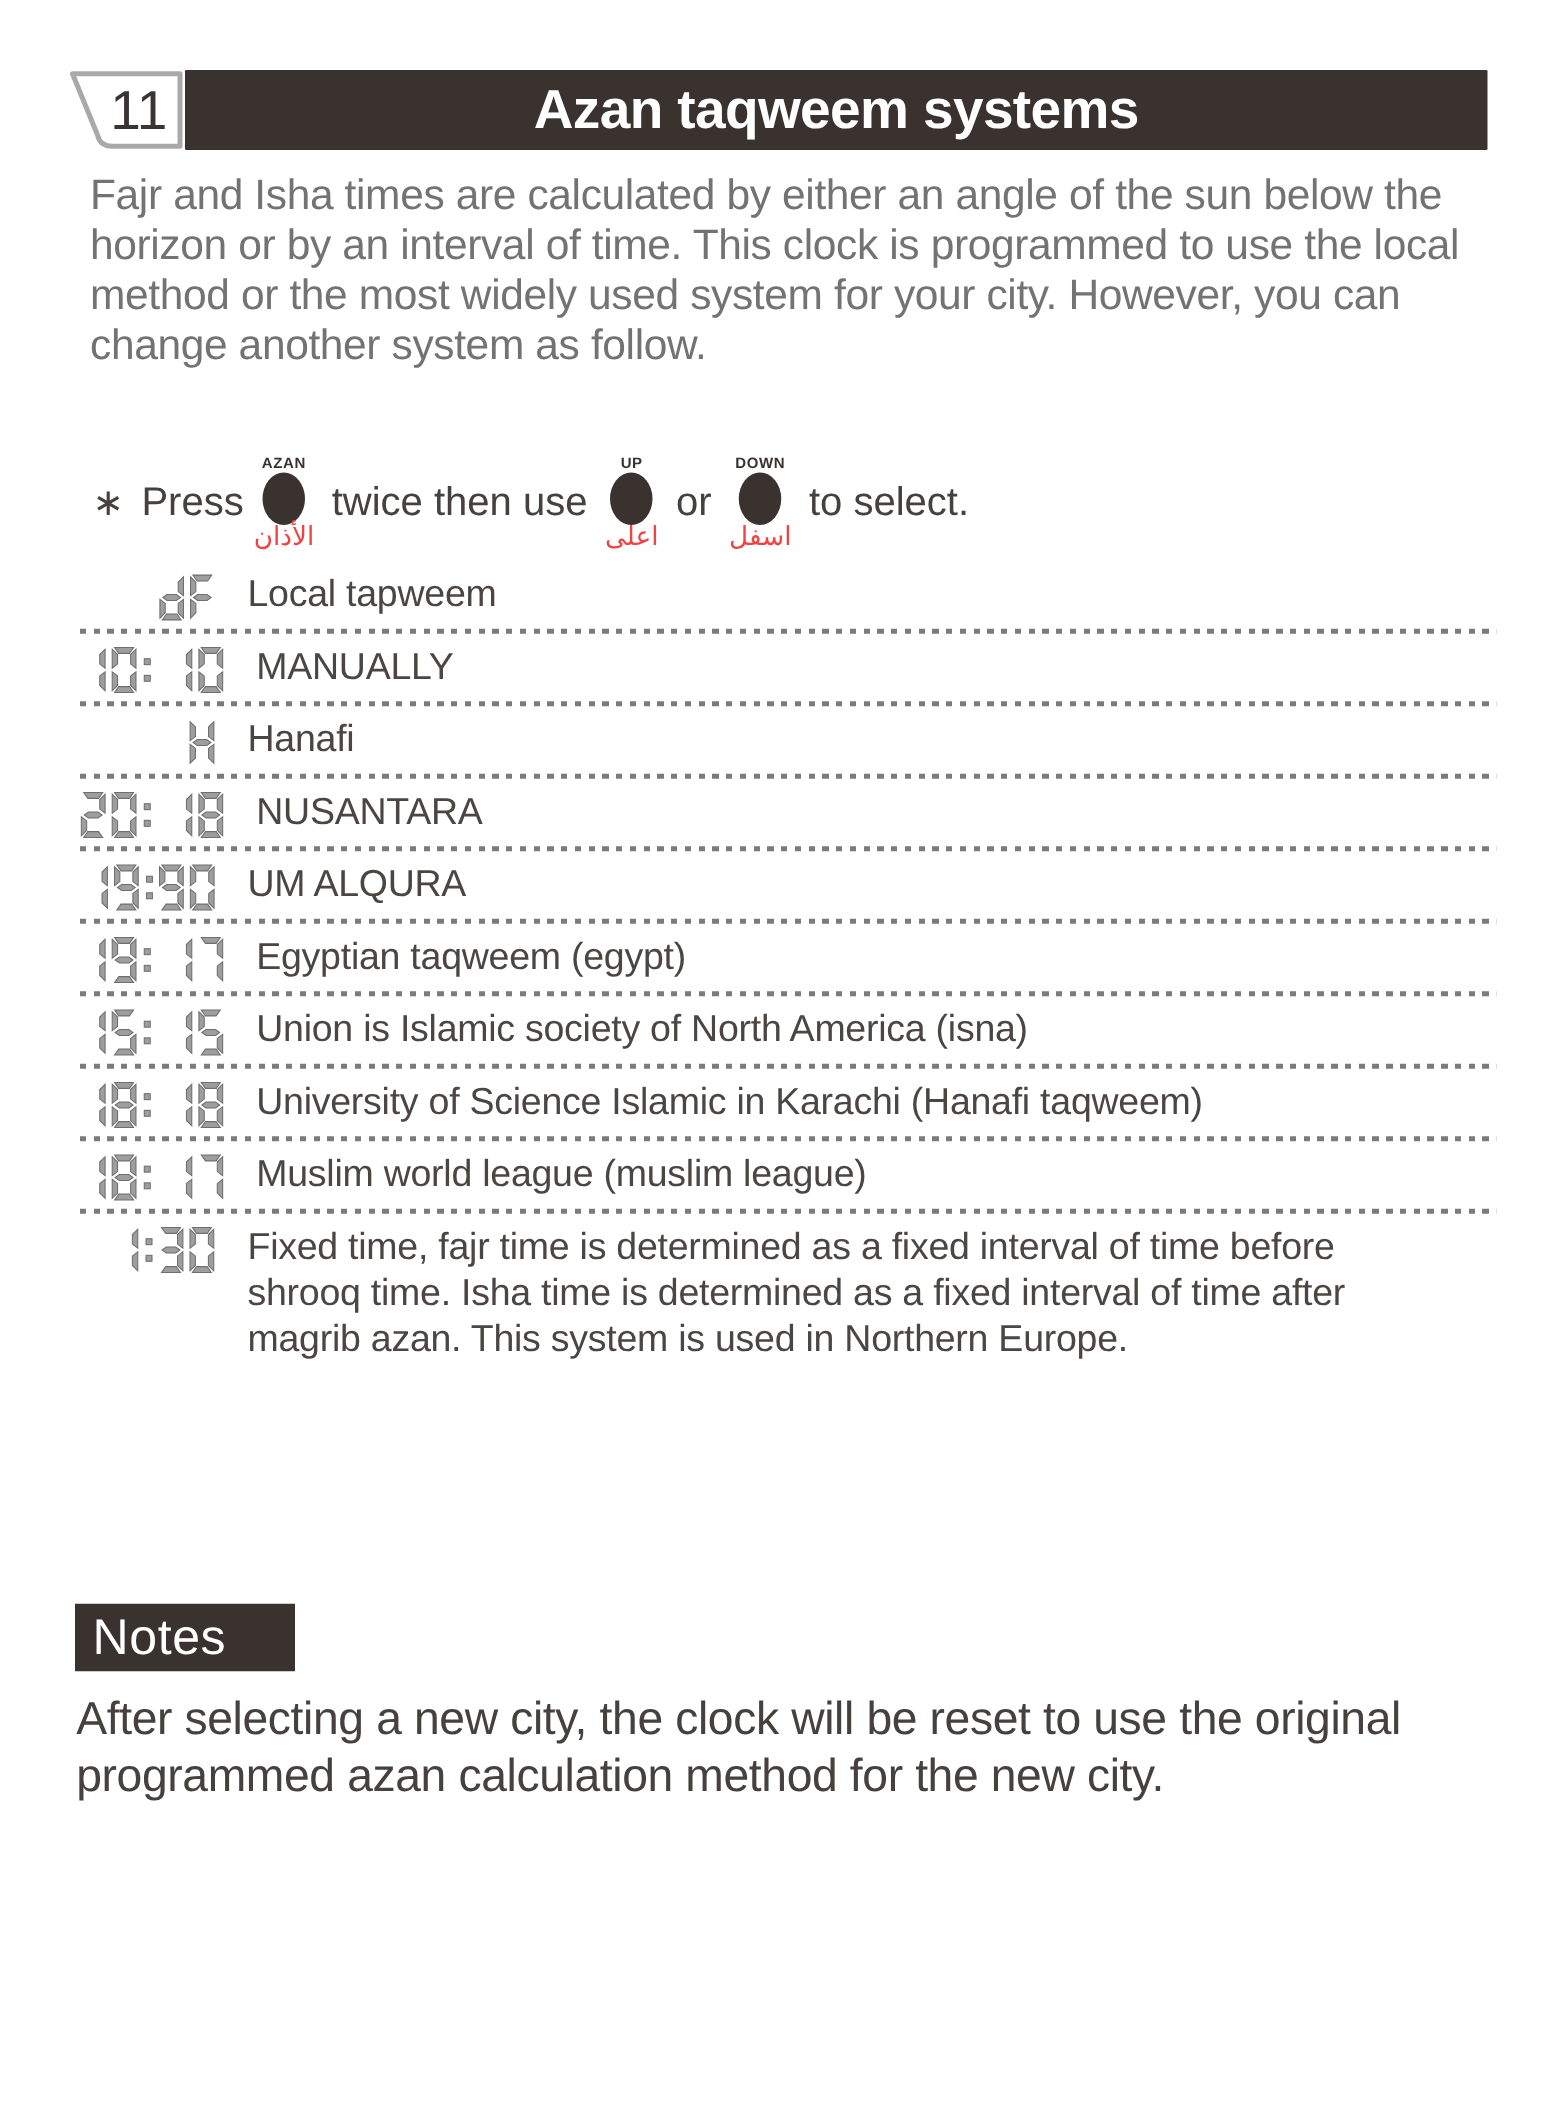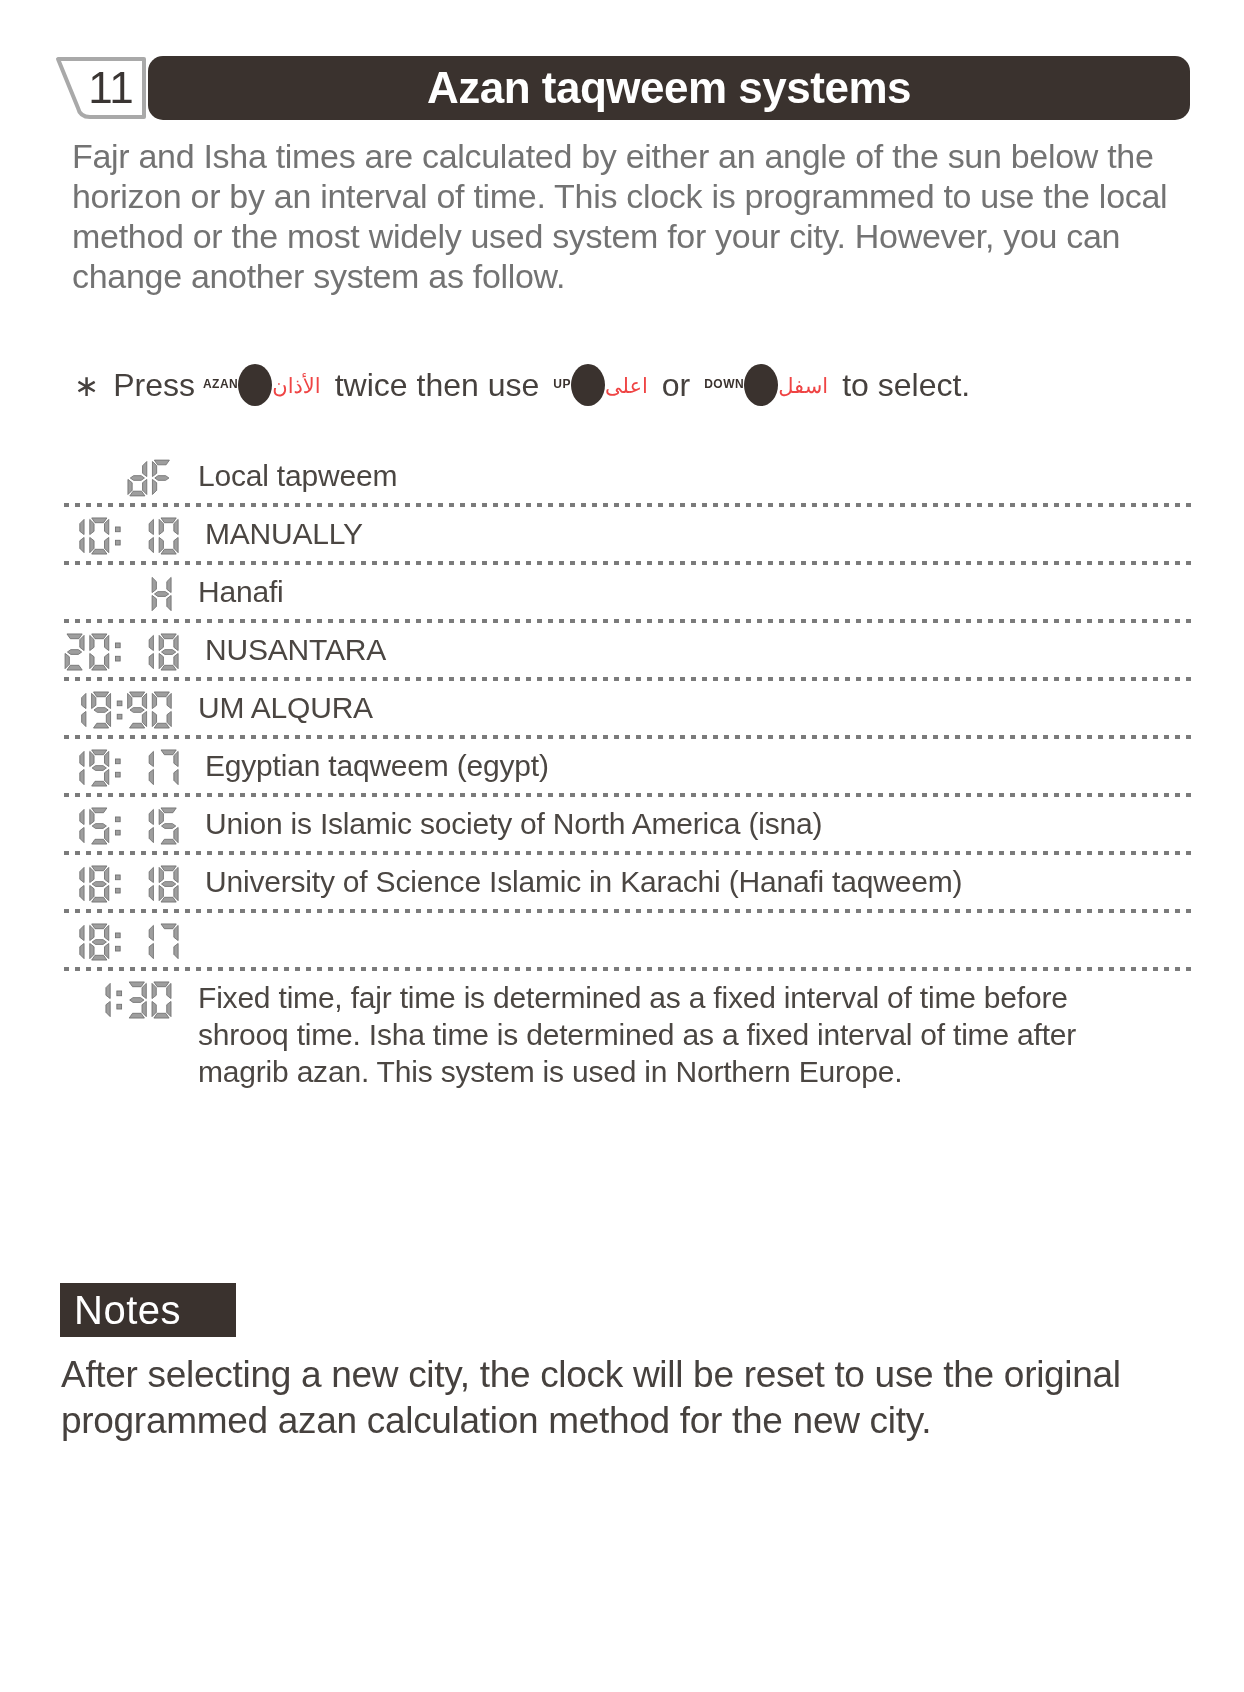--- a/index.html
+++ b/index.html
@@ -10,37 +10,37 @@
     font-family:"Liberation Sans", sans-serif;
     color:#46413e;
     overflow:hidden;
     margin:0 auto;
   }
   
   .header{position:absolute;top:56px;left:55px;right:54px;height:64px;display:flex;align-items:stretch;}
   .badge{flex:0 0 auto;}
   .badge text{font-family:"Liberation Sans",sans-serif;font-size:44px;fill:#3a3533;}
   .titlebar{
-    flex:1;background:#3a322e;border-radius:15px;
+    flex:1;background:#3a322e;border-radius:1px;
     display:flex;align-items:center;justify-content:center;
   }
   .titlebar span{color:#ffffff;font-weight:bold;font-size:44px;letter-spacing:-0.5px;}
   
   .intro{
     position:absolute;top:136px;left:72px;width:1116px;
     font-weight:normal;font-size:34px;line-height:40px;
     color:#737373;letter-spacing:-0.3px;
   }
   
   .instruction{
     position:absolute;top:364px;left:74px;
     display:flex;align-items:center;font-size:32px;color:#46413e;
   }
   .instruction .ast{font-size:30px;margin-right:14px;}
-  .pressbtn{display:inline-flex;flex-direction:row;align-items:center;margin:0 8px;}
+  .pressbtn{display:inline-flex;flex-direction:column;align-items:center;margin:0 8px;}
   .pressbtn .blabel{font-size:12px;font-weight:bold;letter-spacing:0.5px;color:#3a322e;line-height:12px;margin-bottom:2px;}
   .pressbtn .oval{width:34px;height:42px;background:#3a322e;border-radius:50%;}
   .pressbtn .arabic{font-size:21px;color:#ef4444;line-height:18px;margin-top:1px;}
   .instruction .gap{margin:0 6px;}
   
   .list{position:absolute;top:452px;left:64px;width:1133px;}
   .row{display:flex;align-items:flex-start;padding:5px 0 4px 0;}
   .seg{flex:0 0 112px;display:flex;justify-content:flex-end;padding-top:2px;}
   .seg svg{display:block;}
   .seg polygon,.seg rect{fill:#9e9e9e;stroke:#6f6f6f;stroke-width:0.9;}
@@ -564,20 +564,21 @@
               <polygon points="3,1 19,1 15.5,6 6.5,6"></polygon>
             </g>
             <g transform="translate(99,0)">
               <polygon points="21,2.5 21,18.5 16.5,15 16.5,7"></polygon>
             </g>
             <g transform="translate(99,0)">
               <polygon points="21,21.5 21,37.5 16.5,33 16.5,25"></polygon>
             </g>
           </svg>
         </span>
+      <span class="row-label">Muslim world league (muslim league)</span>
     </div>
   <div class="dotline"></div>
     <div class="row">
       <span class="seg">
           <svg width="86" height="38" viewBox="0 0 90 40" xmlns="http://www.w3.org/2000/svg">
             <g transform="translate(0,0)">
               <polygon points="21,2.5 21,18.5 16.5,15 16.5,7"></polygon>
             </g>
             <g transform="translate(0,0)">
               <polygon points="21,21.5 21,37.5 16.5,33 16.5,25"></polygon>

